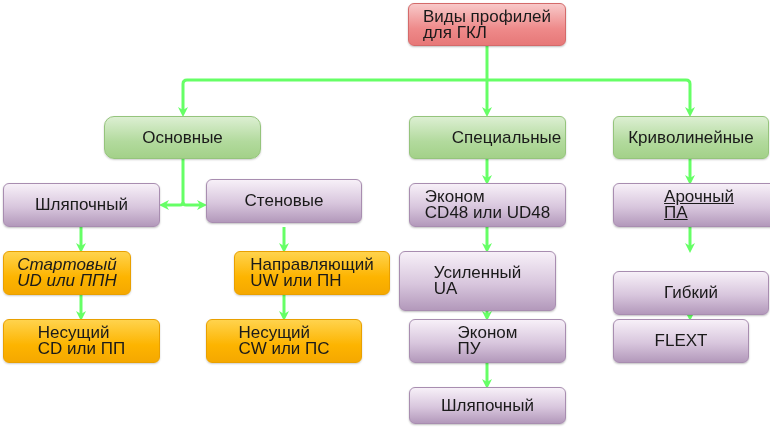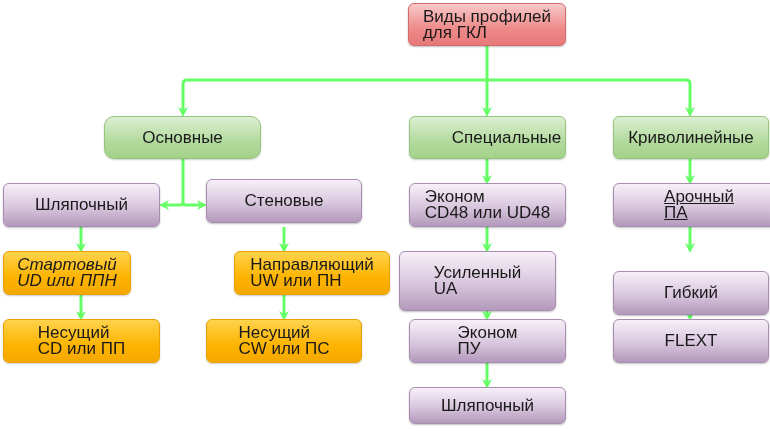--- a/index.html
+++ b/index.html
@@ -75,13 +75,13 @@
 CD48 или UD48</div>
 <div class="node purple" style="left:399px;top:251px;width:157px;height:60px;">Усиленный
 UA</div>
 <div class="node purple" style="left:409px;top:319px;width:157px;height:44px;">Эконом
 ПУ</div>
 <div class="node purple" style="left:409px;top:387px;width:157px;height:37px;">Шляпочный</div>
 
 <div class="node purple" style="left:613px;top:183px;width:172px;height:44px;text-decoration:underline;">Арочный
 ПА</div>
 <div class="node purple" style="left:613px;top:251px;width:156px;height:44px;margin-top:20px;">Гибкий</div>
-<div class="node purple" style="left:613px;top:319px;width:156px;height:44px;">FLEXT</div>
+<div class="node purple" style="left:613px;top:319px;width:136px;height:44px;">FLEXT</div>
 
 </body></html>

